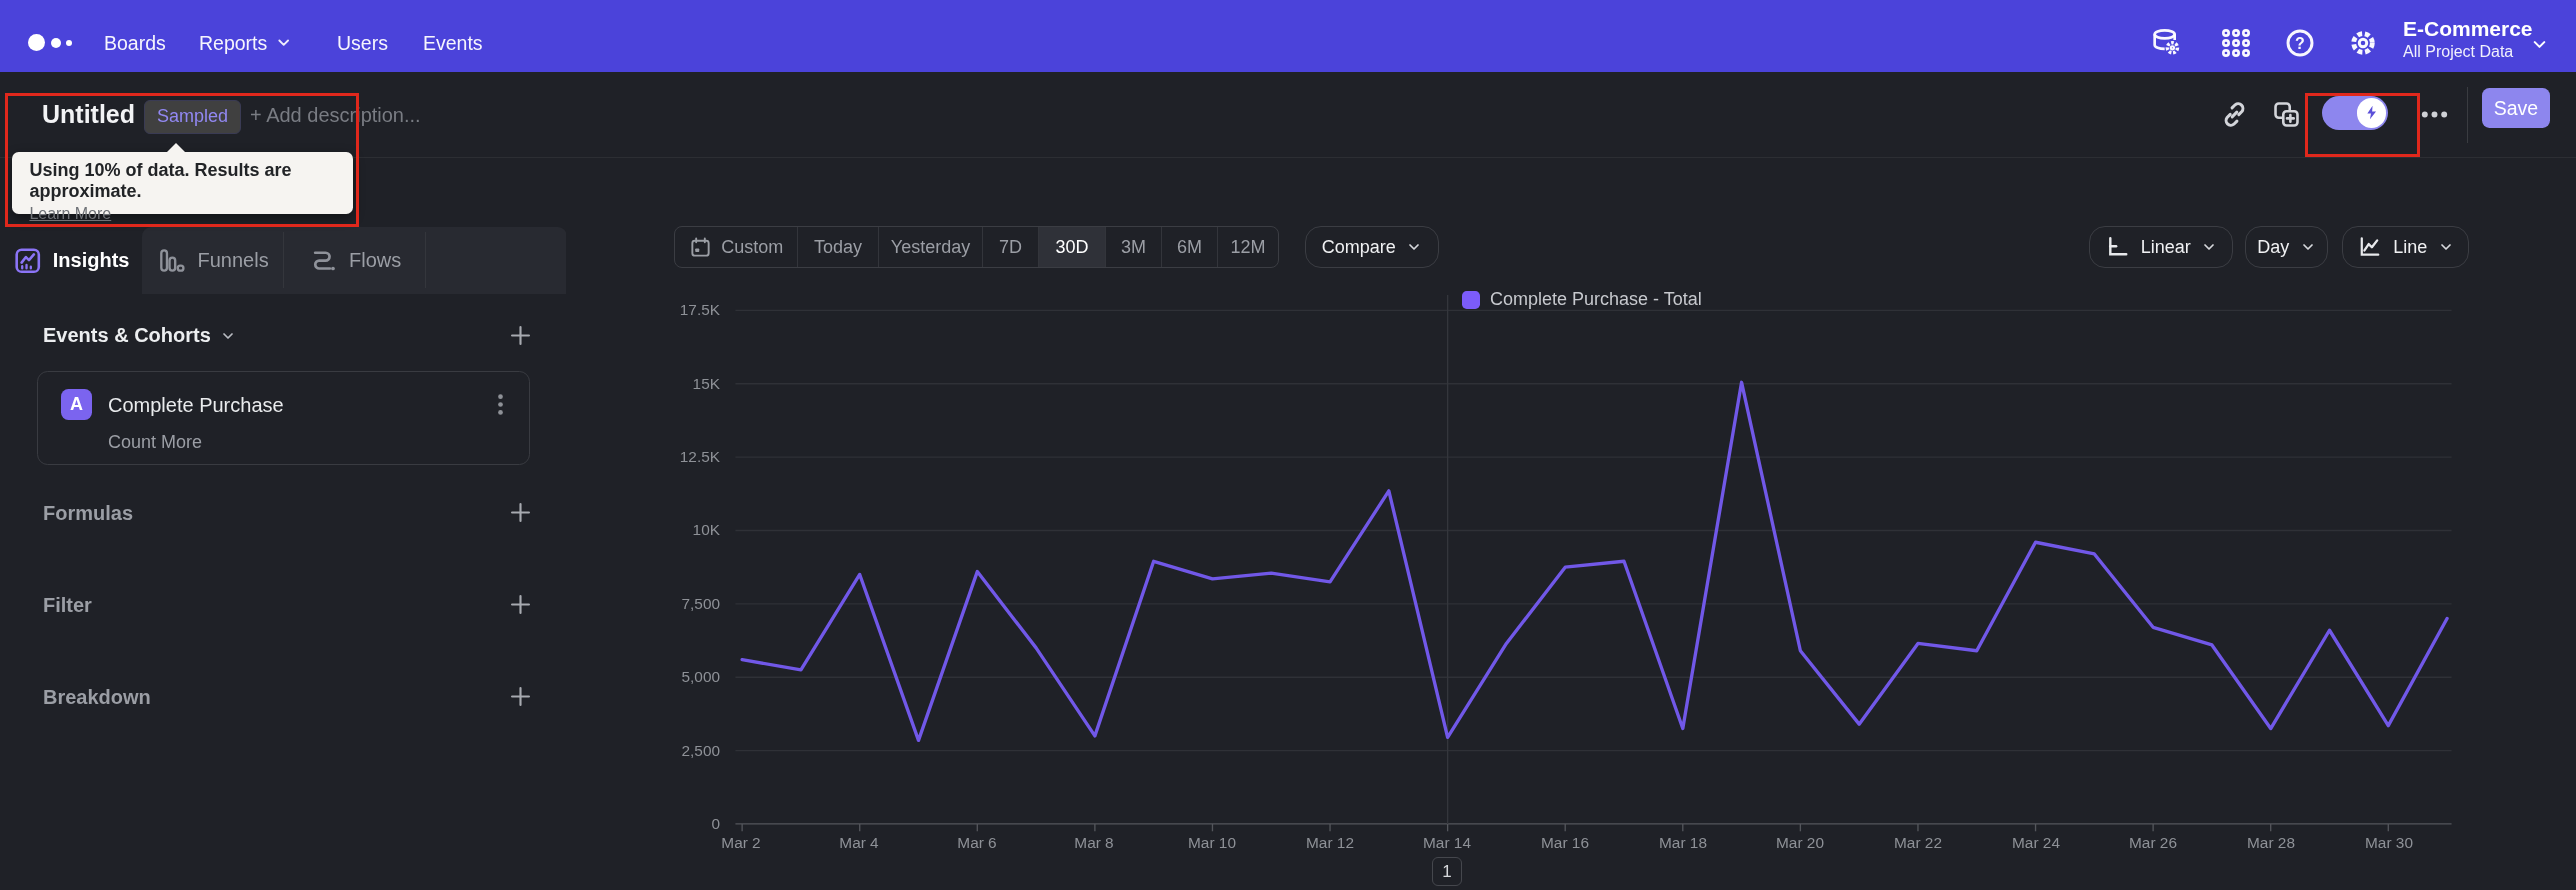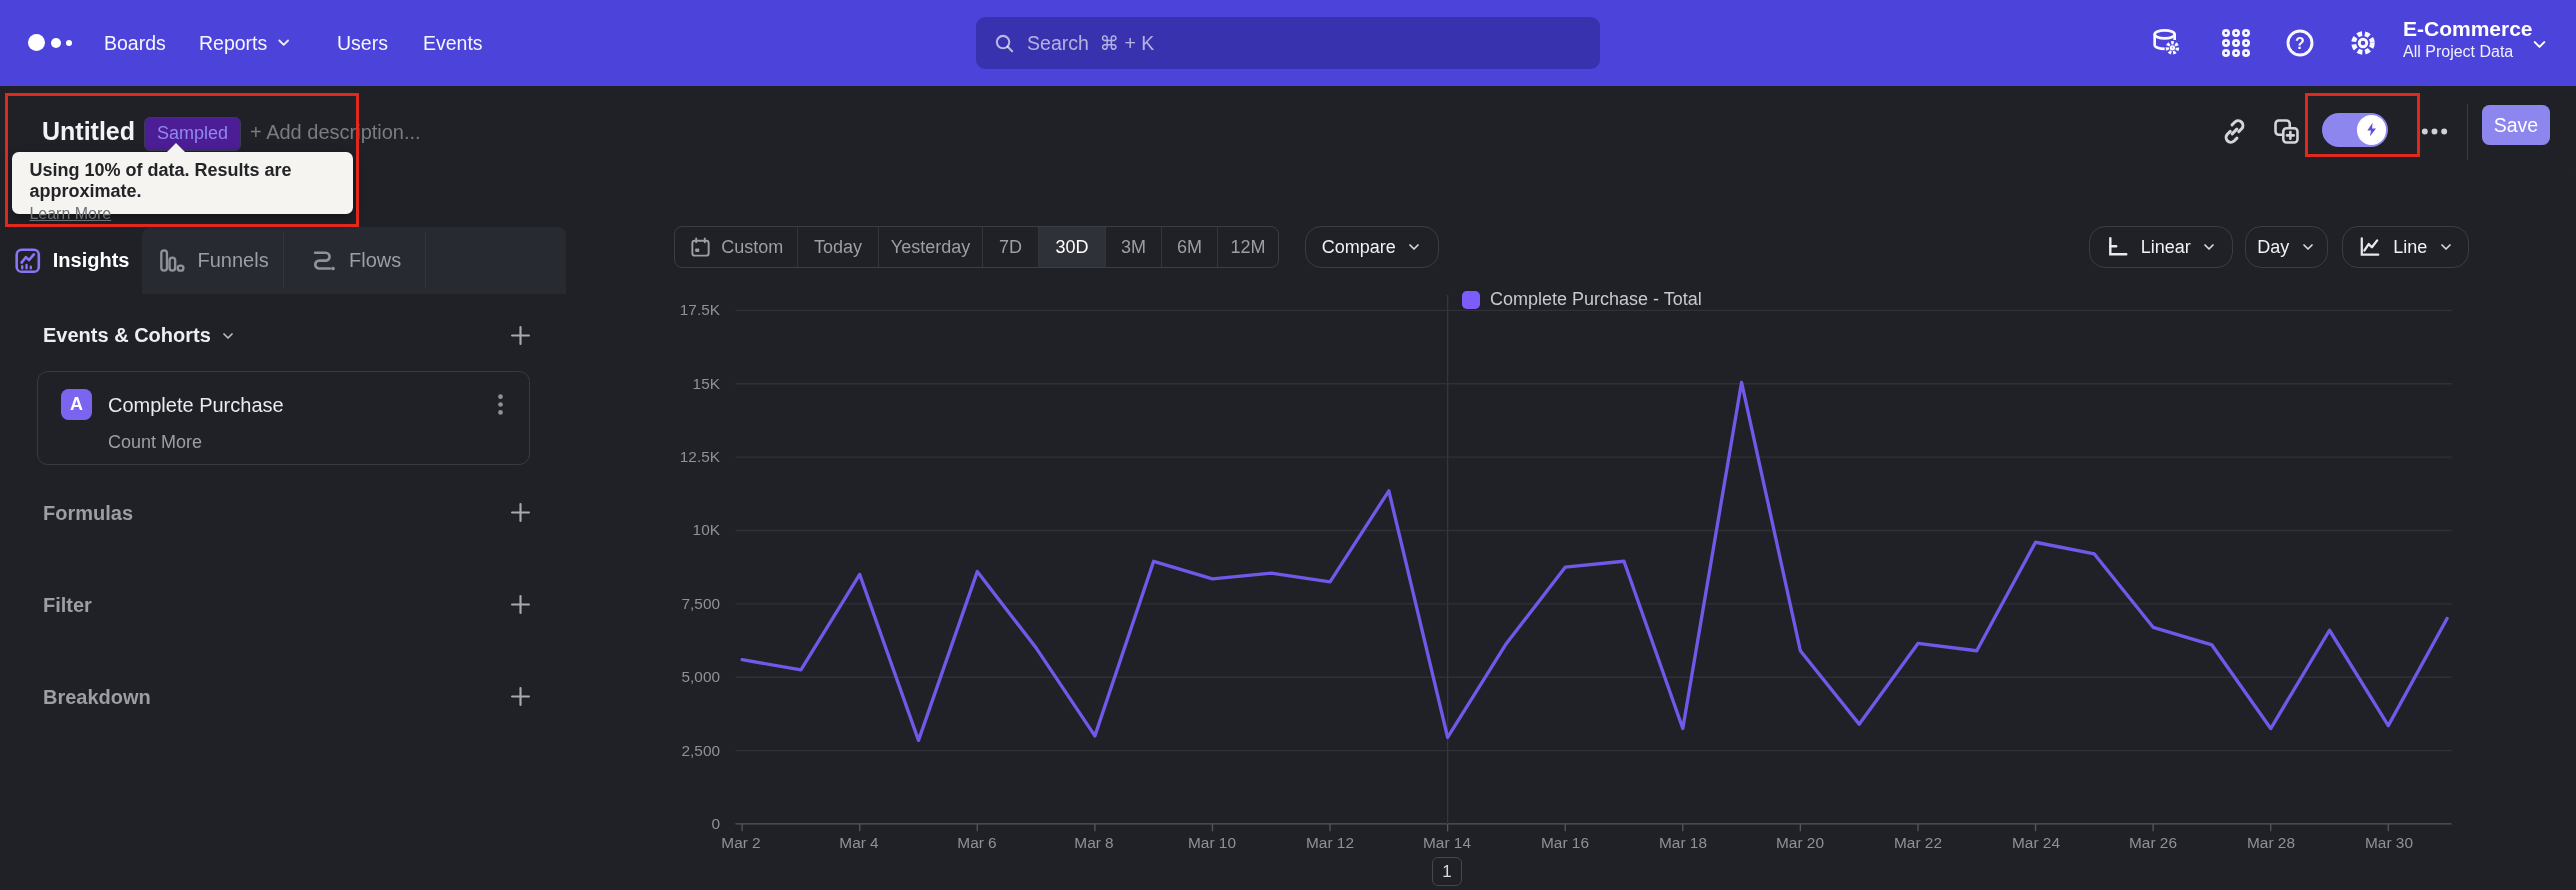--- a/index.html
+++ b/index.html
@@ -19,24 +19,24 @@
   .searchbox { position:absolute; left:976px; top:17px; width:624px; height:52px; border-radius:9.4px;
                background:rgba(10,6,60,.28); display:flex; align-items:center; padding-left:17.4px; gap:10.7px; }
   .searchbox .ph { color:rgba(255,255,255,.62); font-size:19.5px; }
   .nav-iconbtn { position:absolute; top:27px; width:32px; height:32px; color:rgba(255,255,255,.96); cursor:pointer; }
   .project { position:absolute; left:2403px; top:14.8px; color:#fff; cursor:pointer; }
   .project .pname { font-size:21px; font-weight:700; line-height:27px; }
   .project .pscope { font-size:16px; font-weight:400; opacity:.92; line-height:20px; }
   .project-chev { position:absolute; left:2530px; top:35px; width:19px; height:19px; color:#fff; cursor:pointer; }
 
   
-  .titlebar { position:absolute; left:0; top:89px; width:2576px; height:86px; background:#1f2127;
+  .titlebar { position:absolute; left:0; top:72px; width:2576px; height:86px; background:#1f2127;
               border-bottom:1.3px solid #2c2e33; }
   .rtitle { position:absolute; left:42px; top:27.5px; font-size:25px; font-weight:600; color:#f2f3f5; }
-  .badge { position:absolute; left:144px; top:28px; background:#4c1d95; border:0.7px solid #3a3b54;
+  .badge { position:absolute; left:144px; top:28px; background:#404040; border:0.7px solid #3a3b54;
            color:#9288f2; font-size:18px; padding:5.4px 12px; border-radius:6px; cursor:default; }
   .adddesc { position:absolute; left:250px; top:32px; font-size:20px; color:#797c83; cursor:text; }
   .tb-icon { position:absolute; top:27px; width:31px; height:31px; color:#d3d5da; cursor:pointer; }
   .toggle { position:absolute; left:2322px; top:24px; width:66px; height:34px; border-radius:17.4px;
             background:#8d86ee; cursor:pointer; }
   .toggle .knob { position:absolute; right:2px; top:2px; width:29.5px; height:29.5px; border-radius:50%;
                   background:#fff; display:flex; align-items:center; justify-content:center; color:#5b4fd8; }
   .tb-divider { position:absolute; left:2467px; top:14.8px; width:1.3px; height:56px; background:#3a3c41; }
   .savebtn { position:absolute; left:2482px; top:16px; width:68px; height:40px; border-radius:7.4px;
              background:#8d86ee; color:#fff; font-size:19.5px; font-weight:500; display:flex;
@@ -240,27 +240,20 @@
         <use href="#i-chev"></use>
       </svg>
   </div>
   <div class="navitem" style="left:337px">
     <span>Users</span>
   </div>
   <div class="navitem" style="left:423px">
     <span>Events</span>
   </div>
 
-  <div class="searchbox">
-    <svg class="ic" width="23" height="23" style="color:rgba(255,255,255,.65)" viewBox="0 0 34 34">
-        <use href="#i-search"></use>
-      </svg>
-    <span class="ph">Search</span>
-    <span class="ph">⌘ + K</span>
-  </div>
 
   <div class="nav-iconbtn" style="left:2150px">
       <svg class="ic" width="32" height="32" viewBox="0 0 48 48">
         <use href="#i-db"></use>
       </svg>
     </div>
   <div class="nav-iconbtn" style="left:2220px">
       <svg class="ic" width="32" height="32" viewBox="0 0 48 48">
         <use href="#i-grid9"></use>
       </svg>

